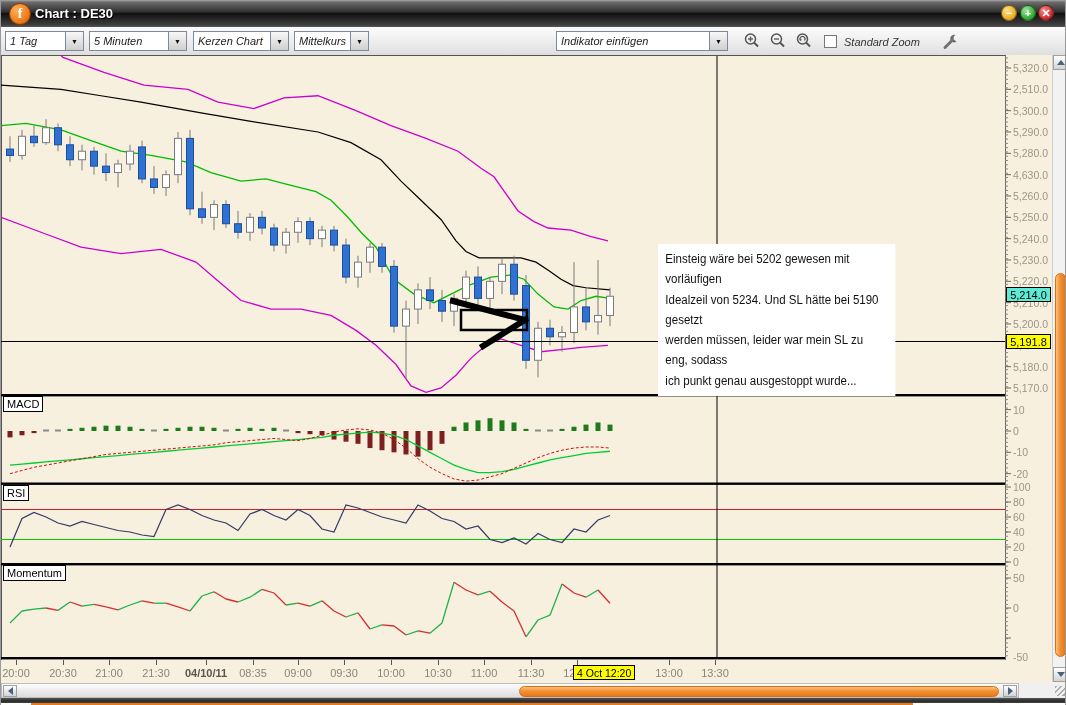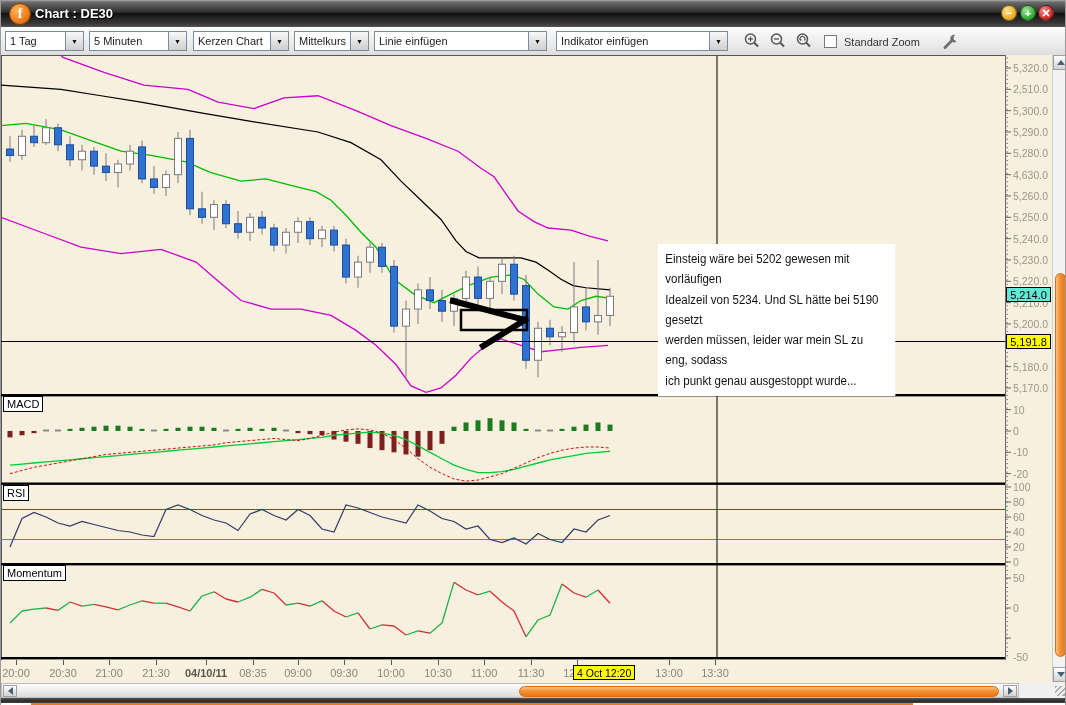--- a/index.html
+++ b/index.html
@@ -12,21 +12,21 @@
     background:radial-gradient(circle at 35% 30%,#ffb259,#ee7d1c 60%,#c95808);border:1px solid #8e3d00;
     color:#fff;font-weight:bold;font-size:14px;text-align:center;line-height:19px;font-family:"Liberation Serif",serif;}
   .title{position:absolute;left:34px;top:0;line-height:27px;color:#fff;font-weight:bold;font-size:13px;text-shadow:1px 1px 1px #000;}
   .winbtn{position:absolute;top:5px;width:16px;height:16px;border-radius:50%;text-align:center;line-height:14px;
     font-size:11px;font-weight:bold;color:#fff;border:1px solid rgba(0,0,0,.45);box-sizing:border-box;cursor:default;}
   .winbtn.min{left:1000px;background:radial-gradient(circle at 35% 30%,#ffe08a,#f0b32c 60%,#cf8a10);}
   .winbtn.max{left:1019px;background:radial-gradient(circle at 35% 30%,#9fe29f,#3ab03a 60%,#187c18);}
   .winbtn.cls{left:1037px;background:radial-gradient(circle at 35% 30%,#ef9090,#cc3333 60%,#8e1111);}
   
   .toolbar{position:absolute;left:0;top:27px;width:100%;height:40px;
-    background:linear-gradient(#fcfcfc,#e6e6e6 55%,#cfcfcf);border-bottom:1px solid #8f8f8f;box-sizing:border-box;}
+    background:linear-gradient(#fcfcfc,#e6e6e6 55%,#cfcfcf);border-bottom:1px solid #8f8f8f;box-sizing:border-box;font-style:italic;}
   .combo{position:absolute;top:4px;height:20px;background:#fff;border:1px solid #7f8a99;display:flex;align-items:center;box-sizing:border-box;}
   .combo .val{flex:1;font-size:11px;color:#222;padding-left:4px;white-space:nowrap;overflow:hidden;}
   .combo .arrow{width:17px;height:100%;background:linear-gradient(#f8f8f8,#cfcfcf);border-left:1px solid #7f8a99;
     font-size:7px;color:#111;display:flex;align-items:center;justify-content:center;}
   .tool-icon{position:absolute;top:5px;width:18px;height:18px;}
   .checkbox{position:absolute;left:823px;top:8px;width:13px;height:13px;background:#fff;border:1px solid #777;box-sizing:border-box;}
   .cblabel{position:absolute;left:843px;top:9px;font-size:11px;color:#333;}
   
   #plot-svg{position:absolute;left:0;top:55px;}
   .indlabel{position:absolute;background:#fff;border:1px solid #000;font-size:11px;color:#000;padding:0 3px;line-height:14px;}
@@ -87,24 +87,20 @@
     <div class="combo" style="left:88px;width:98px">
       <span class="val">5 Minuten</span>
       <span class="arrow">▼</span>
       </div>
     <div class="combo" style="left:192px;width:96px">
       <span class="val">Kerzen Chart</span>
       <span class="arrow">▼</span>
       </div>
     <div class="combo" style="left:293px;width:75px">
       <span class="val">Mittelkurs</span>
-      <span class="arrow">▼</span>
-      </div>
-    <div class="combo" style="left:373px;width:173px">
-      <span class="val">Linie einfügen</span>
       <span class="arrow">▼</span>
       </div>
     <div class="combo" style="left:555px;width:172px">
       <span class="val">Indikator einfügen</span>
       <span class="arrow">▼</span>
       </div>
 
     <svg class="tool-icon" style="left:742px" viewBox="0 0 18 18">
       <circle cx="7.5" cy="7" r="5" fill="none" stroke="#555" stroke-width="1.5"></circle>
       <line x1="11" y1="10.5" x2="15" y2="14.5" stroke="#555" stroke-width="2"></line>

